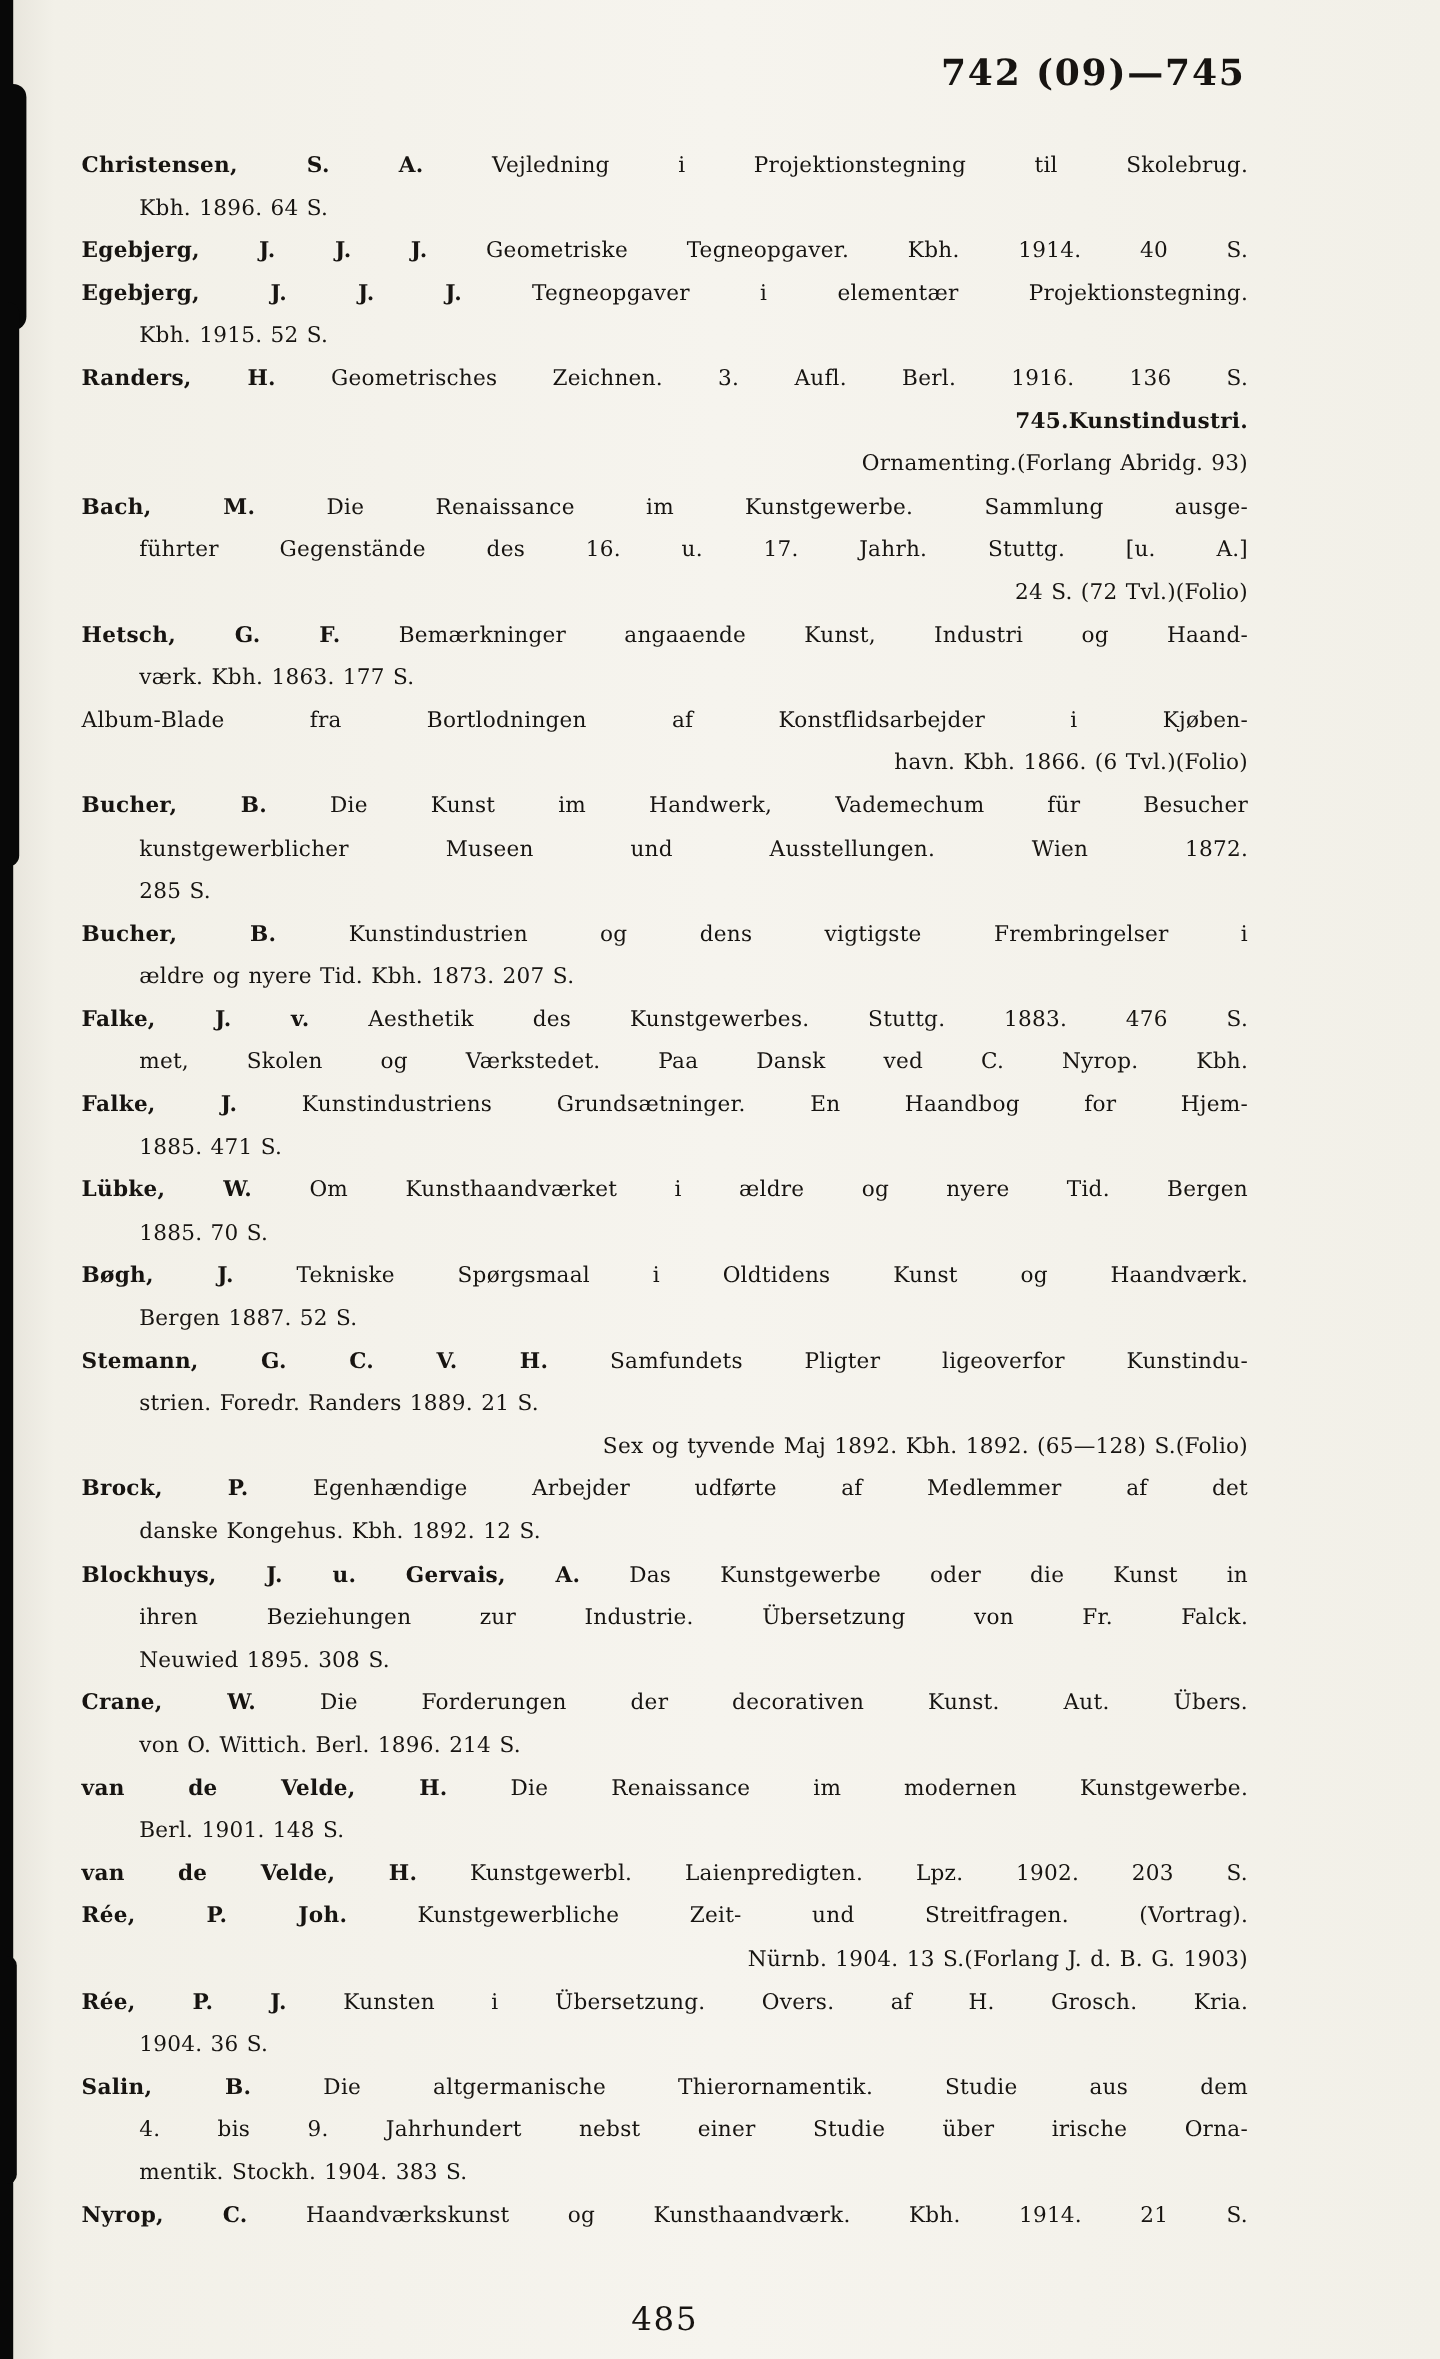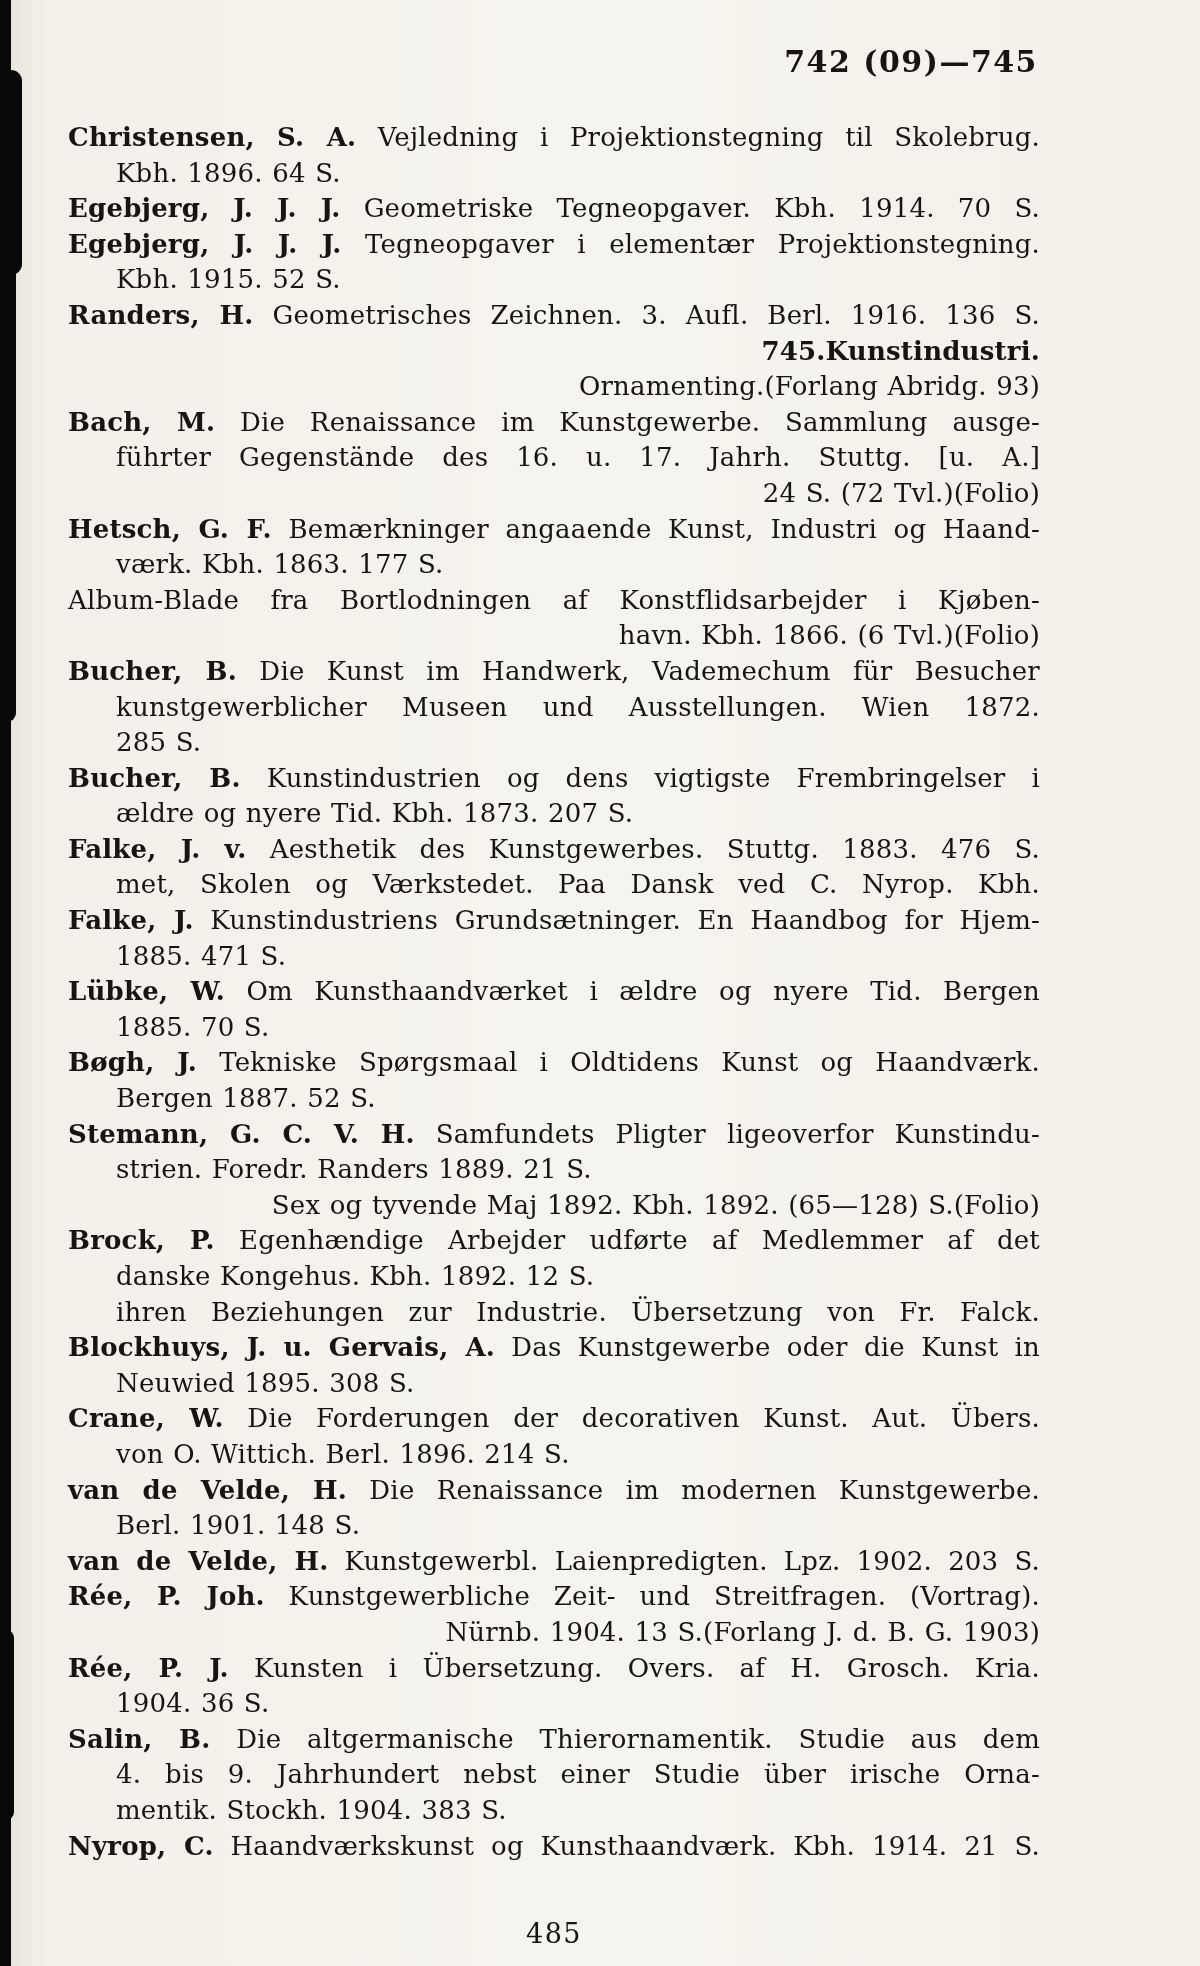--- a/index.html
+++ b/index.html
@@ -26,21 +26,21 @@
     text-align: right;
     font-weight: bold;
     font-size: 30px;
     letter-spacing: 1.5px;
     margin-bottom: 41px;
     padding-right: 2px;
   }
 
   .entry { margin: 0; }
   .line {
-    font-size: 26px;
+    font-size: 18px;
     line-height: 35.6px;
     letter-spacing: 0.2px;
     word-spacing: 1px;
   }
   .line.indent { padding-left: 48px; }
   .line.justify { text-align: justify; text-align-last: justify; }
   .line.has-note { display: flex; justify-content: flex-end; align-items: baseline; }
   .line b { font-weight: 700; }
   .note { white-space: nowrap; }
   .note.bold { font-weight: 700; }
@@ -61,21 +61,21 @@
 <div class="scan-blob blob3"></div>
 
 <div class="page">
   <div class="header">742 (09)—745</div>
   <div class="entries">
       <div class="entry">
         <div class="line justify"><span class="line-left"><b>Christensen, S. A.</b><span> Vejledning i Projektionstegning til Skolebrug.</span></span></div>
         <div class="line indent"><span class="line-left"><span>Kbh. 1896. 64 S.</span></span></div>
       </div>
       <div class="entry">
-        <div class="line justify"><span class="line-left"><b>Egebjerg, J. J. J.</b><span> Geometriske Tegneopgaver. Kbh. 1914. 70 S.</span></span></div>
+        <div class="line justify"><span class="line-left"><b>Egebjerg, J. J. J.</b><span> Geometriske Tegneopgaver. Kbh. 1914. 40 S.</span></span></div>
       </div>
       <div class="entry">
         <div class="line justify"><span class="line-left"><b>Egebjerg, J. J. J.</b><span> Tegneopgaver i elementær Projektionstegning.</span></span></div>
         <div class="line indent"><span class="line-left"><span>Kbh. 1915. 52 S.</span></span></div>
       </div>
       <div class="entry">
         <div class="line justify"><span class="line-left"><b>Randers, H.</b><span> Geometrisches Zeichnen. 3. Aufl. Berl. 1916. 136 S.</span></span></div>
       </div>
       <div class="entry">
         <div class="line has-note">
@@ -141,22 +141,22 @@
         <div class="line has-note">
           <span class="line-left"><span>Sex og tyvende Maj 1892. Kbh. 1892. (65—128) S.</span></span>
           <span class="note">(Folio)</span>
         </div>
       </div>
       <div class="entry">
         <div class="line justify"><span class="line-left"><b>Brock, P.</b><span> Egenhændige Arbejder udførte af Medlemmer af det</span></span></div>
         <div class="line indent"><span class="line-left"><span>danske Kongehus. Kbh. 1892. 12 S.</span></span></div>
       </div>
       <div class="entry">
+        <div class="line justify"><span class="line-left"><b>Blockhuys, J. u. Gervais, A.</b><span> Das Kunstgewerbe oder die Kunst in</span></span></div>
         <div class="line indent justify"><span class="line-left"><span>ihren Beziehungen zur Industrie. Übersetzung von Fr. Falck.</span></span></div>
-        <div class="line justify"><span class="line-left"><b>Blockhuys, J. u. Gervais, A.</b><span> Das Kunstgewerbe oder die Kunst in</span></span></div>
         <div class="line indent"><span class="line-left"><span>Neuwied 1895. 308 S.</span></span></div>
       </div>
       <div class="entry">
         <div class="line justify"><span class="line-left"><b>Crane, W.</b><span> Die Forderungen der decorativen Kunst. Aut. Übers.</span></span></div>
         <div class="line indent"><span class="line-left"><span>von O. Wittich. Berl. 1896. 214 S.</span></span></div>
       </div>
       <div class="entry">
         <div class="line justify"><span class="line-left"><b>van de Velde, H.</b><span> Die Renaissance im modernen Kunstgewerbe.</span></span></div>
         <div class="line indent"><span class="line-left"><span>Berl. 1901. 148 S.</span></span></div>
       </div>

